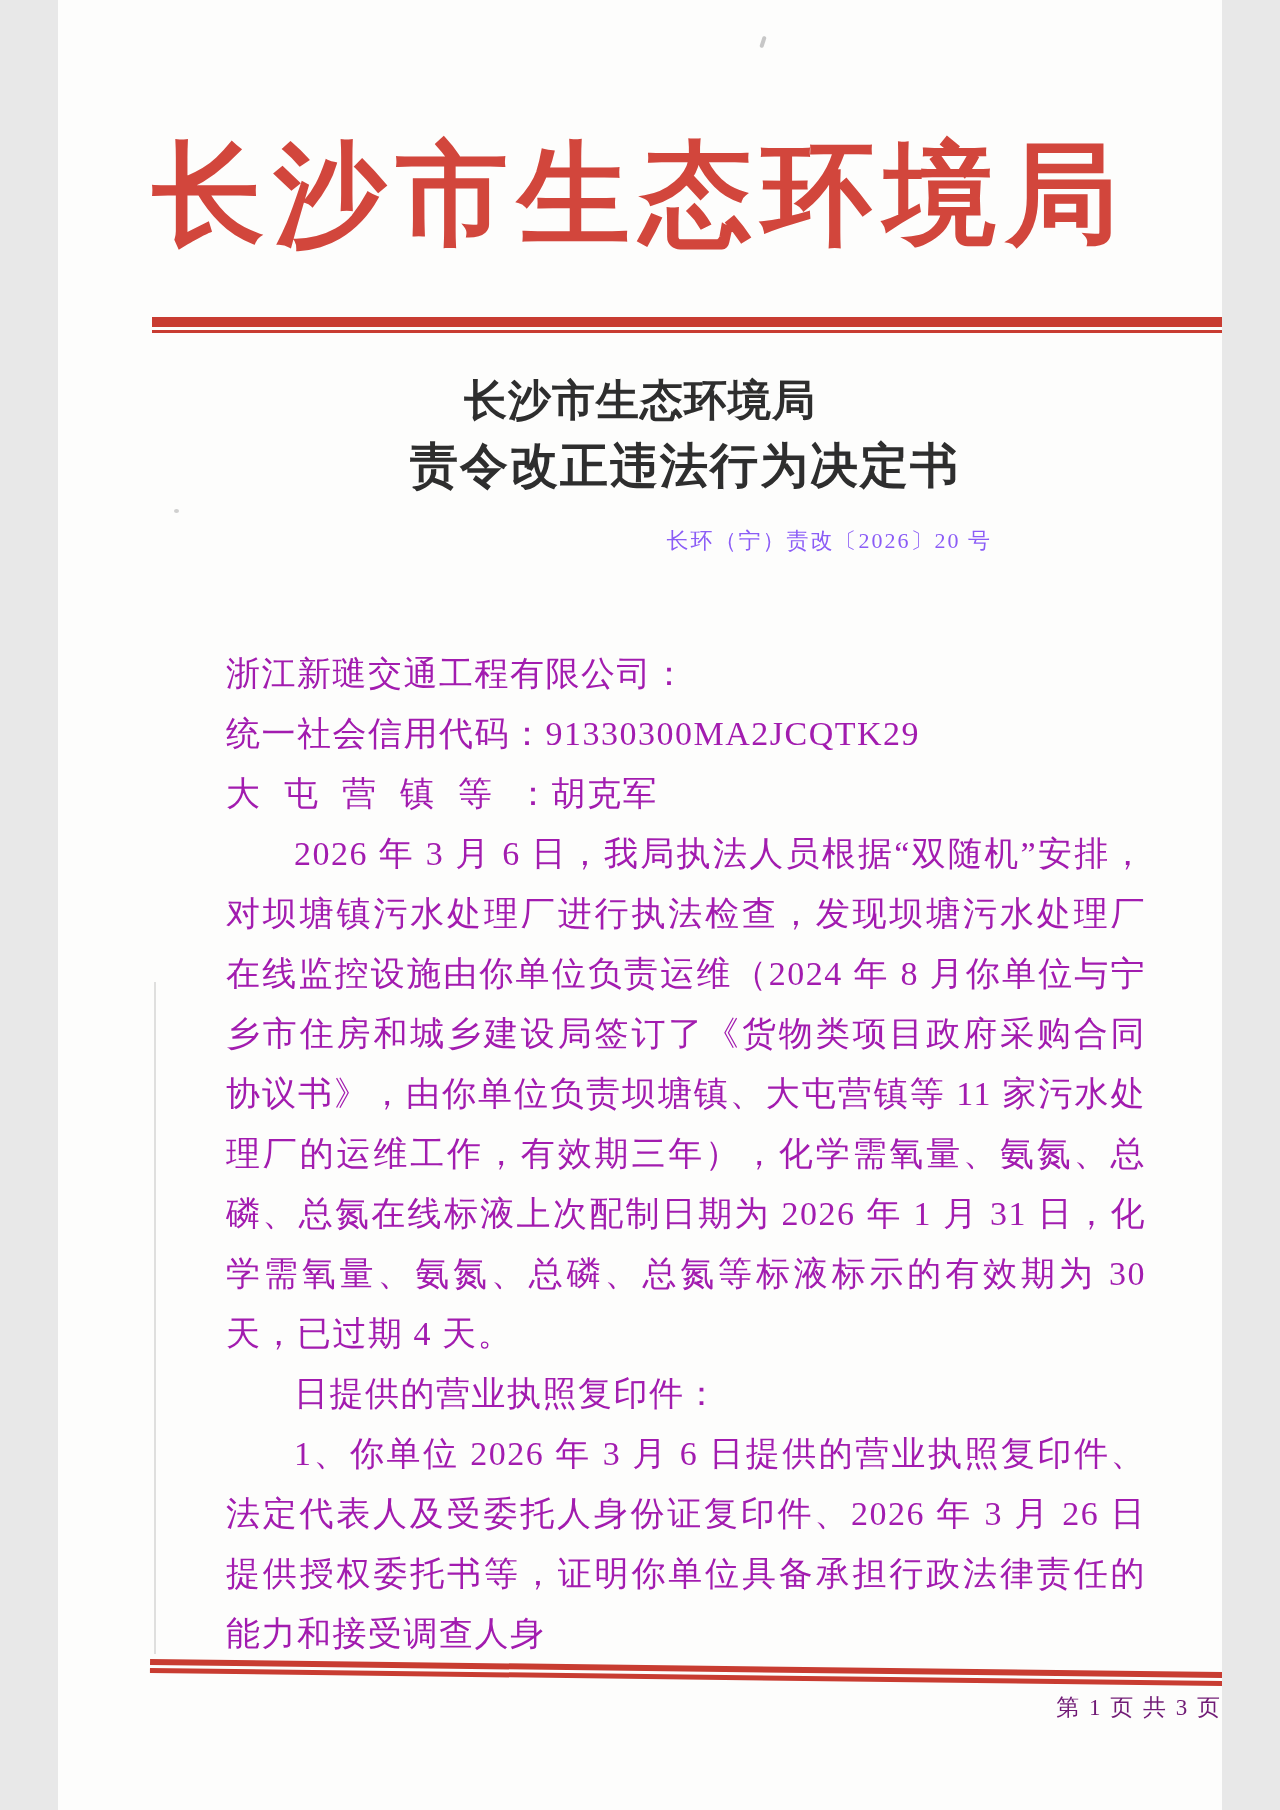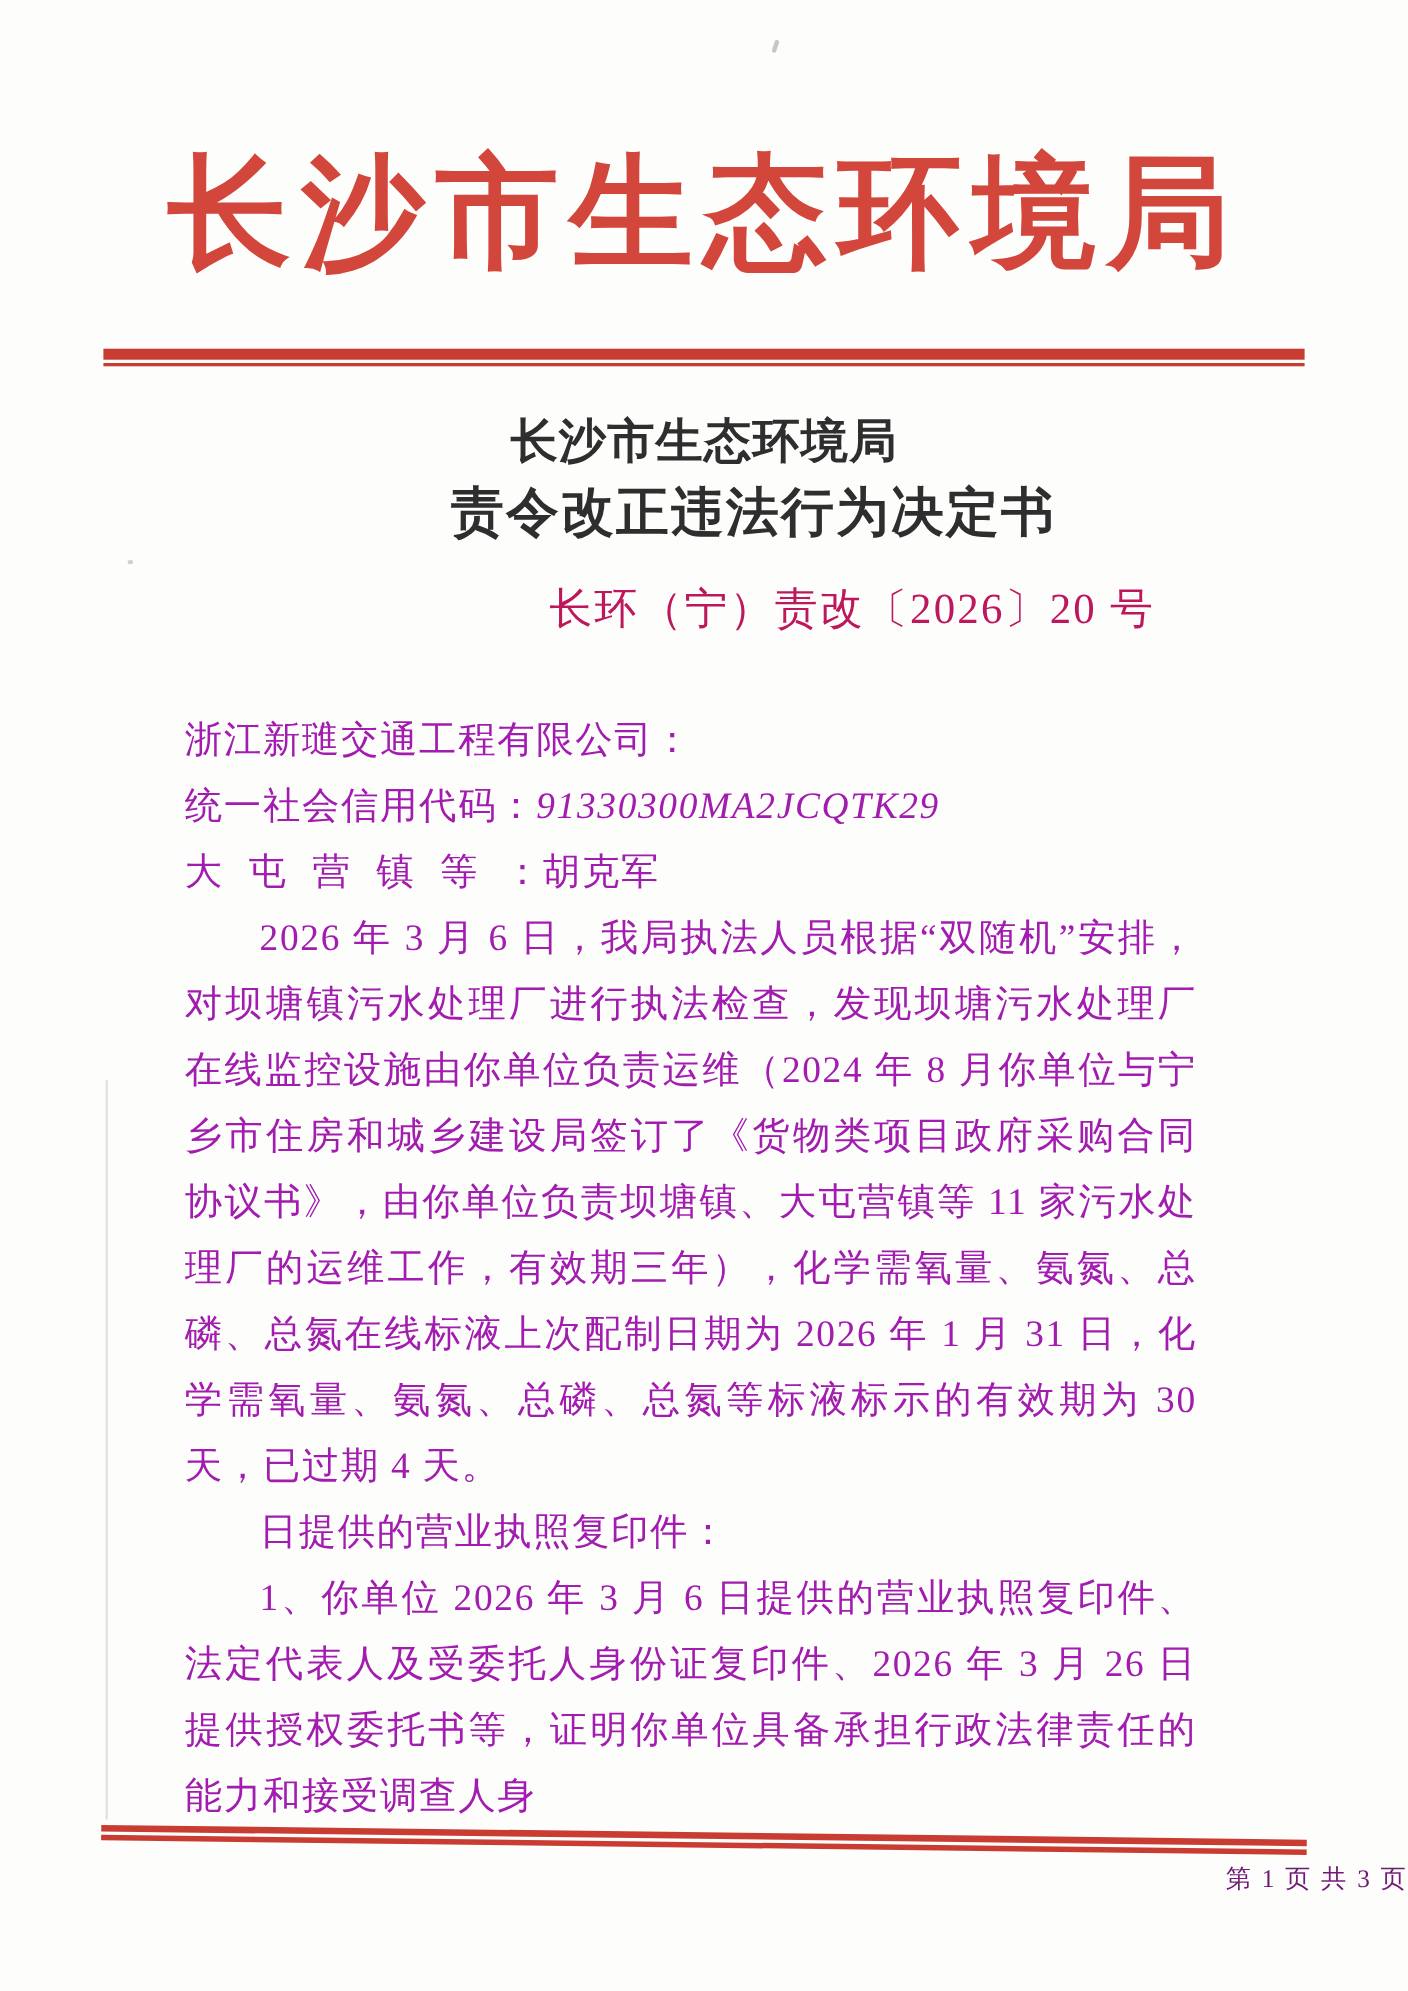--- a/index.html
+++ b/index.html
@@ -2,21 +2,21 @@
 <html><head>
 <meta charset="utf-8">
 <style>
   html, body {
     margin: 0;
     padding: 0;
     background: #e8e8e8;
   }
   .page {
     position: relative;
-    width: 1280px;
+    width: 1164px;
     height: 1810px;
     margin: 0 auto;
     background: #fdfdfc;
     overflow: hidden;
     font-family: "Liberation Serif", "DejaVu Serif", serif;
     color: #363636;
   }
 
   
   .letterhead {
@@ -71,22 +71,22 @@
     font-weight: bold;
     color: #2e2e2e;
     letter-spacing: 2px;
     white-space: nowrap;
     padding-left: 45px;
   }
   .doc-number {
     position: absolute;
     top: 526px;
     right: 230px;
-    font-size: 39px;
-    color: #be185d;
+    font-size: 22px;
+    color: #8b5cf6;
     letter-spacing: 2px;
     white-space: nowrap;
   }
 
   
   .body-block {
     position: absolute;
     top: 644px;
     left: 168px;
     width: 920px;
@@ -101,21 +101,20 @@
     text-indent: 2em;
   }
   .recipient-line {
     white-space: nowrap;
   }
   .legal-rep-label {
     letter-spacing: 24px;
   }
   .latin {
     font-family: "Liberation Serif", "DejaVu Serif", serif;
-    font-style: italic;
   }
 
   
   .footer-rule {
     position: absolute;
     top: 1659px;
     left: 92px;
     width: 1096px;
     transform: rotate(0.7deg);
     transform-origin: left center;

